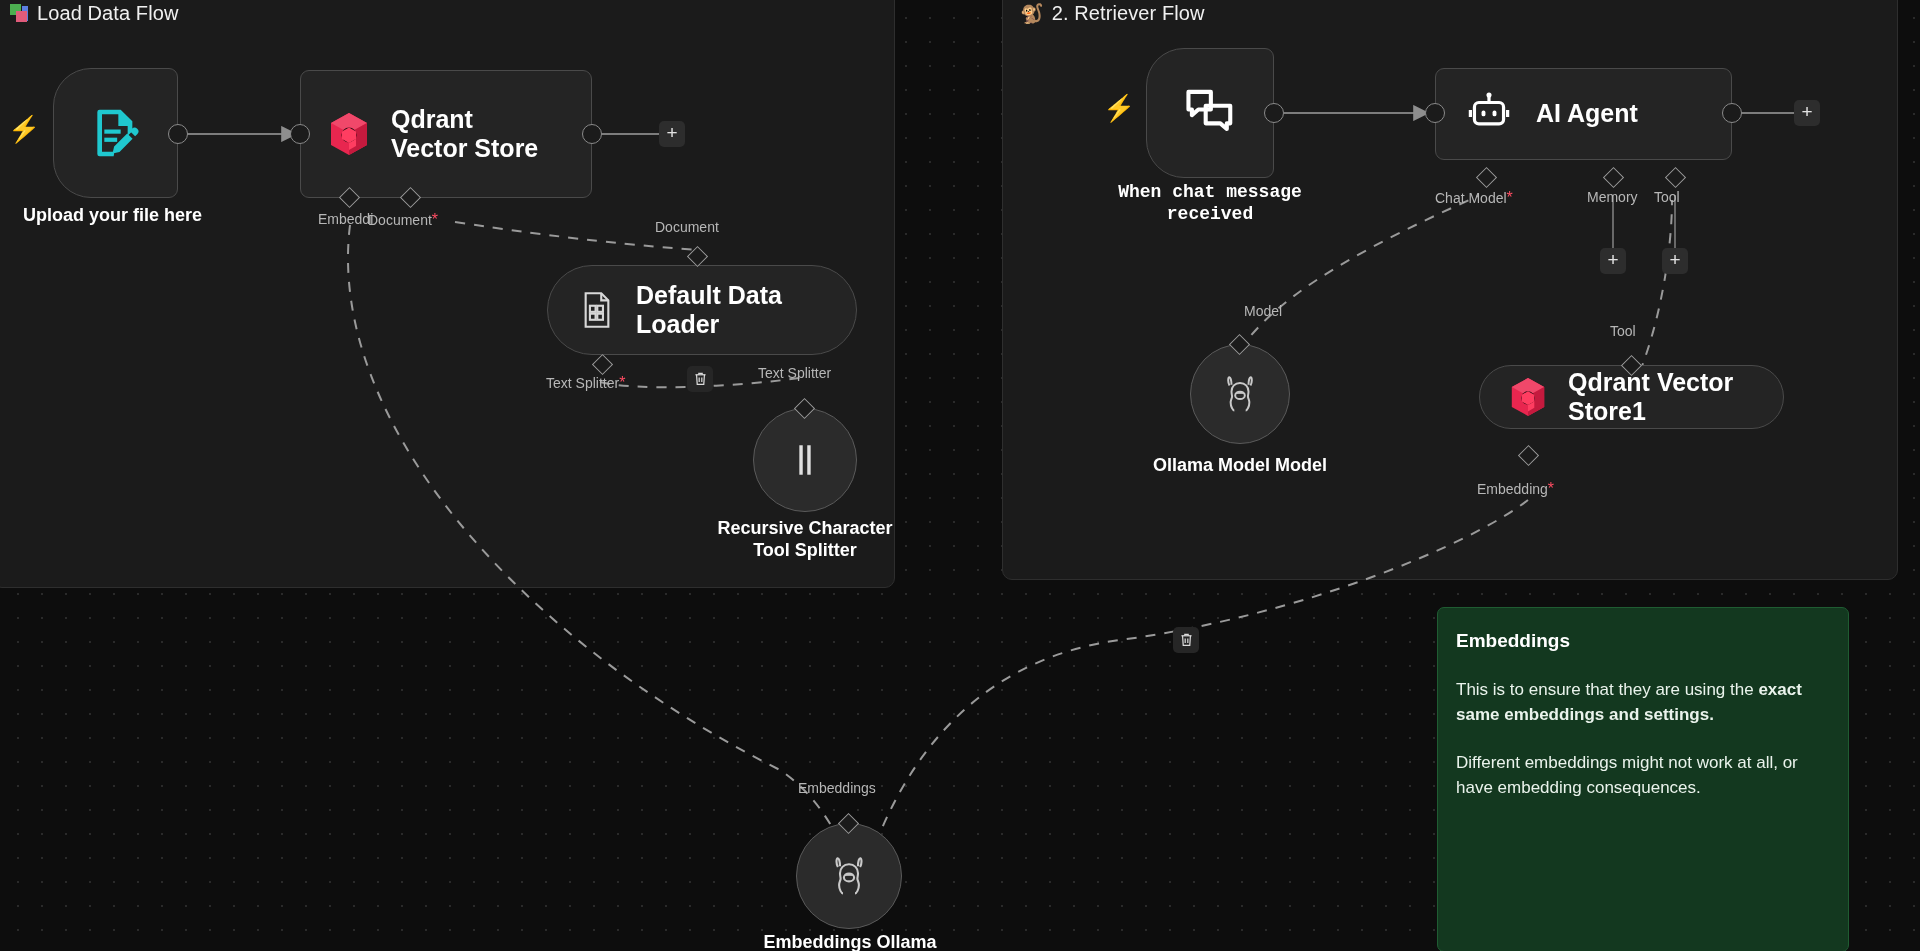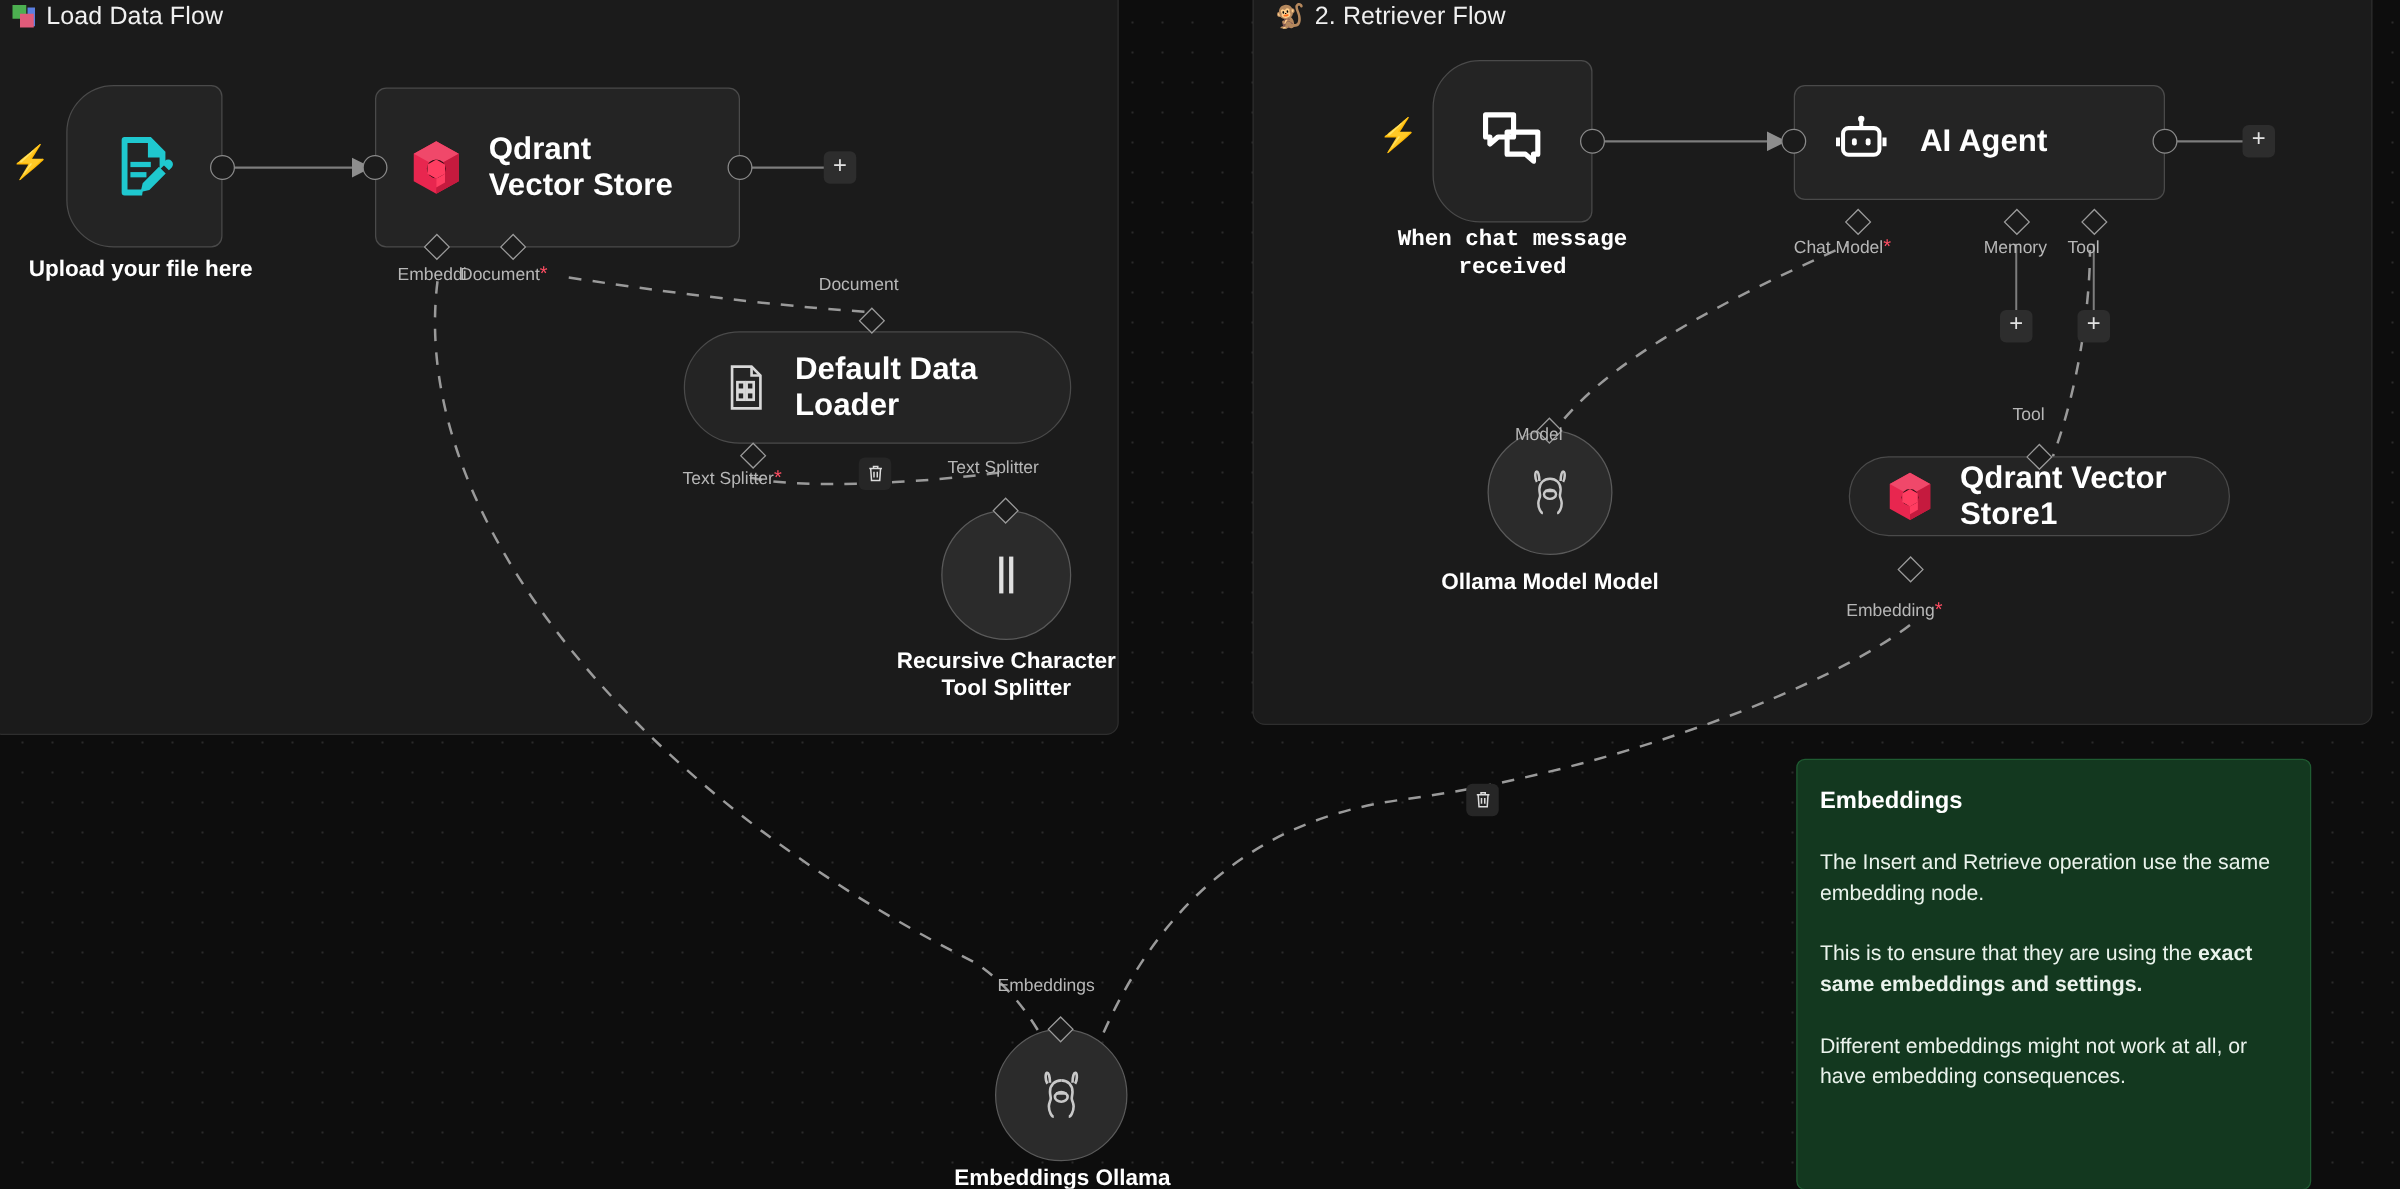--- a/index.html
+++ b/index.html
@@ -305,21 +305,21 @@
         <path d="M6 7.5C6 4 5.2 2 4.4 2.2 3.4 2.5 3.4 6 4.6 8"></path>
         <path d="M18 7.5C18 4 18.8 2 19.6 2.2c1 .3 1 3.8-.2 5.8"></path>
         <path d="M12 6.2c3.6 0 6 2.6 6 6 0 1.6-.4 2.6-.4 3.6 0 1.2 1 2.4 1 4.2 0 3-1.6 5.6-2.6 5.6"></path>
         <path d="M12 6.2c-3.6 0-6 2.6-6 6 0 1.6.4 2.6.4 3.6 0 1.2-1 2.4-1 4.2 0 3 1.6 5.6 2.6 5.6"></path>
         <ellipse cx="12" cy="15" rx="3.4" ry="2.6"></ellipse>
         <path d="M9.2 13.2h5.6"></path>
       </svg>
     </span>
   </div>
   <div class="diamond" style="left:1232px; top:337px;"></div>
-  <div class="port-label" style="left:1212px; top:303px;margin-top:36px;">
+  <div class="port-label" style="left:1244px; top:303px;">
     <span>Model</span>
   </div>
   <div class="node-caption" style="left:1125px; top:455px; width:230px;">Ollama Model Model</div>
 
   <div class="node pill" style="left:1479px; top:365px; width:305px; height:64px; padding-left:30px; gap:22px;">
     <span class="ico">
       <svg width="36" height="40" viewBox="0 0 40 44">
         <path d="M20 1 L38 11 L38 33 L20 43 L2 33 L2 11 Z" fill="#e8264f"></path>
         <path d="M20 1 L38 11 L20 21 L2 11 Z" fill="#f0486a"></path>
         <path d="M20 21 L38 11 L38 33 L20 43 Z" fill="#c51a3e"></path>
@@ -361,18 +361,17 @@
     </span>
   </div>
   <div class="diamond" style="left:841px; top:816px;"></div>
   <div class="port-label" style="left:798px; top:780px;">
     <span>Embeddings</span>
   </div>
   <div class="node-caption" style="left:730px; top:932px; width:240px;">Embeddings Ollama</div>
 
   <div class="note" style="left:1437px; top:607px; width:412px; height:345px;">
     <h3>Embeddings</h3>
-    <p>The Insert and Retrieve operation use the same embedding node.</p>
     <p><span>This is to ensure that they are using the </span><b>exact same embeddings and settings.</b></p>
     <p>Different embeddings might not work at all, or have embedding consequences.</p>
   </div>
 
 </div>
 
 </body></html>

